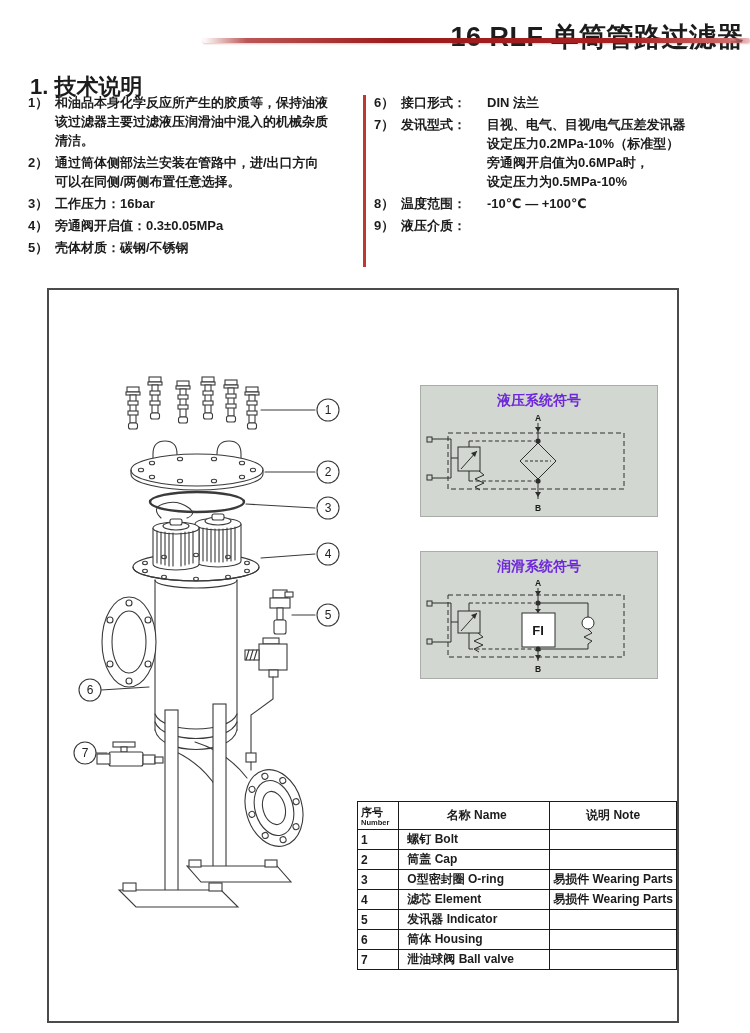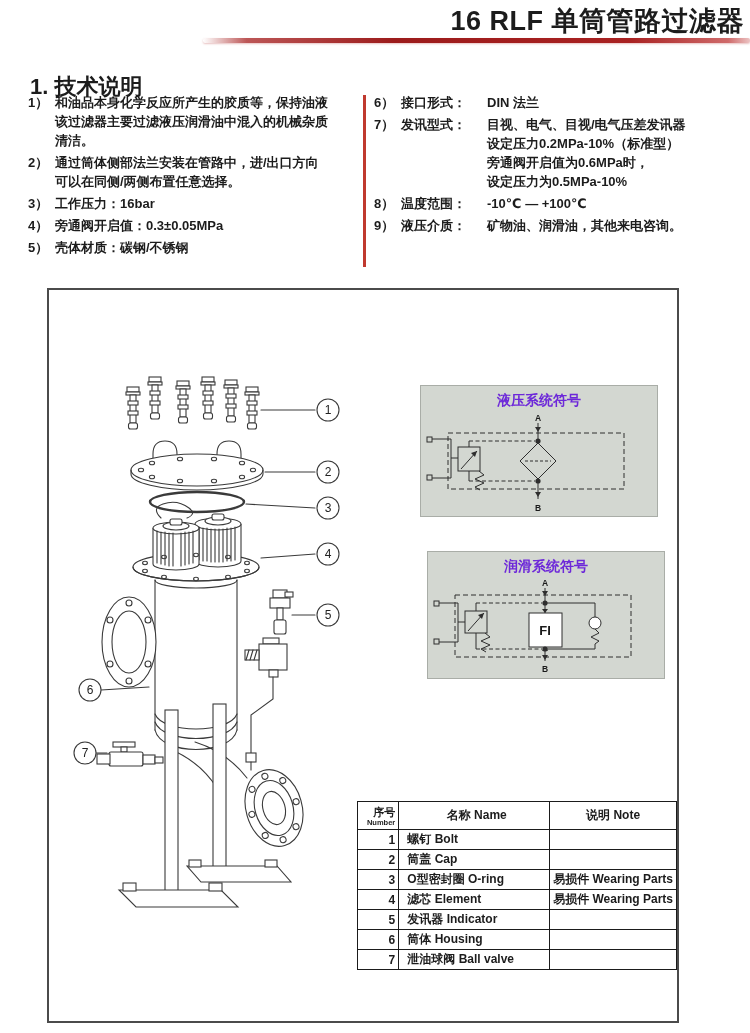--- a/index.html
+++ b/index.html
@@ -2,21 +2,21 @@
 <html><head>
 <meta charset="utf-8">
 <style>
   html,body{margin:0;padding:0;}
   body{
     width:750px;height:1033px;position:relative;background:#ffffff;
     font-family:"Liberation Sans","DejaVu Sans",sans-serif;color:#1c1c1c;overflow:hidden;
   }
   
   .page-title{
-    position:absolute;top:3px;right:6px;
+    position:absolute;top:19px;right:6px;
     font-size:27px;font-weight:bold;letter-spacing:.5px;white-space:nowrap;
   }
   .title-underline{
     position:absolute;top:38px;left:203px;right:0;height:4.5px;border-radius:2px;
     background:linear-gradient(to right,
       rgba(166,30,30,0) 0%, rgba(166,30,30,.75) 8%, #9c1b1b 35%, #a92222 78%,
       #cf6a6a 96%, rgba(207,106,106,.4) 100%);
     box-shadow:0 1px 2px rgba(190,80,80,.35);
   }
   
@@ -31,34 +31,34 @@
   .spec-item .lines{flex:1;}
   
   .fig-box{position:absolute;left:47px;top:288px;width:628px;height:731px;border:2px solid #4b4b4b;background:#fff;}
   .main-art{position:absolute;left:0;top:0;}
   .s{stroke:#3a3a3a;stroke-width:1.1;fill:none;stroke-linecap:round;}
   .sw{stroke:#3a3a3a;stroke-width:1.1;fill:#ffffff;}
   .cnum{font-size:12px;fill:#222;text-anchor:middle;font-family:"Liberation Sans","DejaVu Sans",sans-serif;}
   
   .sym-box{position:absolute;width:238px;background:#d3d7d1;border:1px solid #a9ada7;box-sizing:border-box;}
   #sym1{left:371px;top:95px;height:132px;}
-  #sym2{left:371px;top:261px;height:128px;margin-left:7px;}
+  #sym2{left:371px;top:261px;height:128px;}
   .sym-title{text-align:center;font-size:14px;font-weight:bold;padding-top:6px;color:#6d28d9;}
   .sym-box svg{display:block;margin-top:1px;}
   .sym-line{stroke:#2e2e2e;stroke-width:1;fill:none;}
   .sym-fill{stroke:#2e2e2e;stroke-width:1;fill:#d3d7d1;}
   .sym-dash{stroke:#2e2e2e;stroke-width:1;fill:none;stroke-dasharray:5 3;}
   .sym-txt{font-size:8.5px;font-weight:bold;fill:#1a1a1a;text-anchor:middle;font-family:"Liberation Sans","DejaVu Sans",sans-serif;}
   .sym-fi{font-size:13px;font-weight:bold;fill:#1a1a1a;text-anchor:middle;font-family:"Liberation Sans","DejaVu Sans",sans-serif;}
   
   .parts-table{position:absolute;left:308px;top:511px;border-collapse:collapse;table-layout:fixed;background:#fff;}
   .parts-table th,.parts-table td{border:1.6px solid #1b1b1b;padding:0 3px;font-weight:bold;overflow:hidden;white-space:nowrap;}
   .parts-table th{height:27px;font-size:12px;text-align:center;}
   .parts-table td{height:19px;font-size:12px;}
-  .parts-table .c-no{width:36px;text-align:right;}
+  .parts-table .c-no{width:36px;text-align:left;}
   .parts-table .c-name{width:148px;text-align:left;padding-left:8px;}
   .parts-table .c-note{width:98px;text-align:center;font-size:12px;}
   .th-no-zh{display:block;font-size:11px;line-height:11px;margin-top:2px;}
   .th-no-en{display:block;font-size:7.5px;line-height:9px;}
 </style>
 </head>
 <body>
 
 <div class="page-title">16 RLF 单筒管路过滤器</div>
 <div class="title-underline"></div>
@@ -124,23 +124,20 @@
     <div class="spec-item">
       <span class="no">8）</span>
       <span class="lbl">温度范围：</span>
       <div class="lines">
           <div>-10℃ — +100℃</div>
         </div>
     </div>
     <div class="spec-item">
       <span class="no">9）</span>
       <span class="lbl">液压介质：</span>
-      <div class="lines">
-          <div>矿物油、润滑油，其他来电咨询。</div>
-        </div>
     </div>
   </div>
 </div>
 
 <div class="fig-box">
 
   <svg class="main-art" width="630" height="733" viewBox="0 0 630 733">
     <defs>
       <g id="bolt">
         <rect class="sw" x="-6" y="0" width="12" height="5"></rect>

